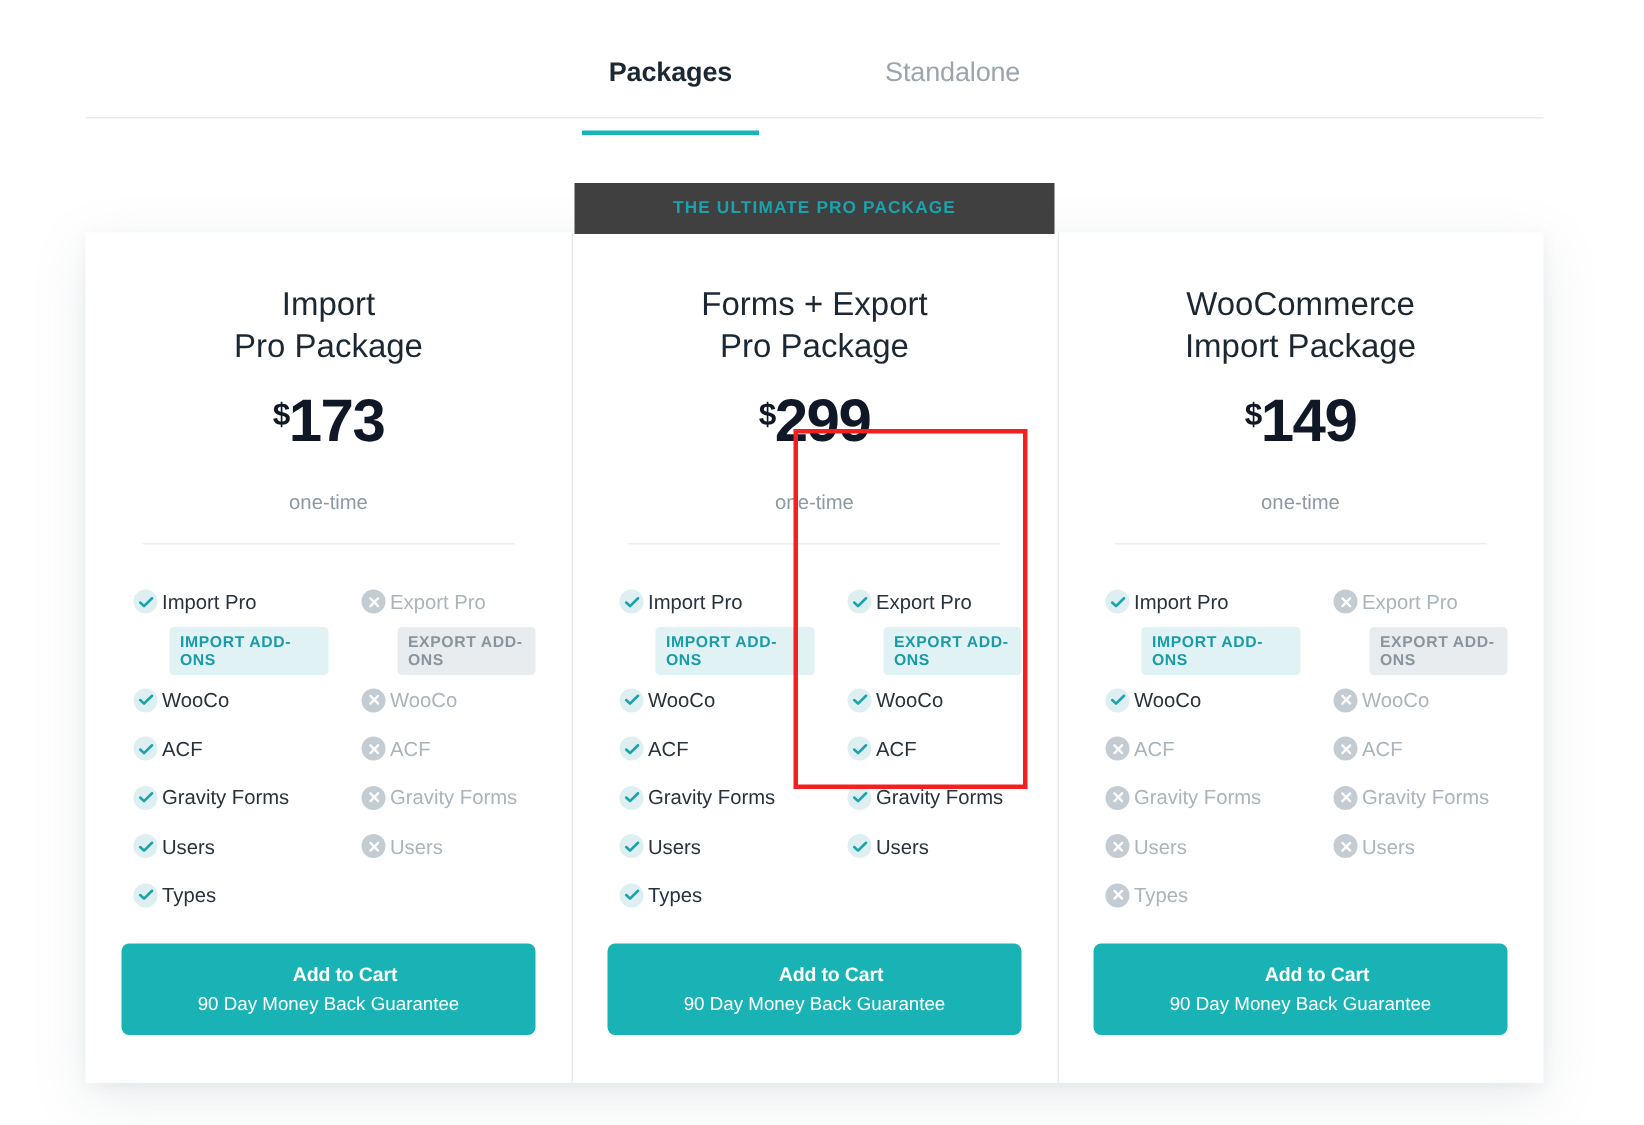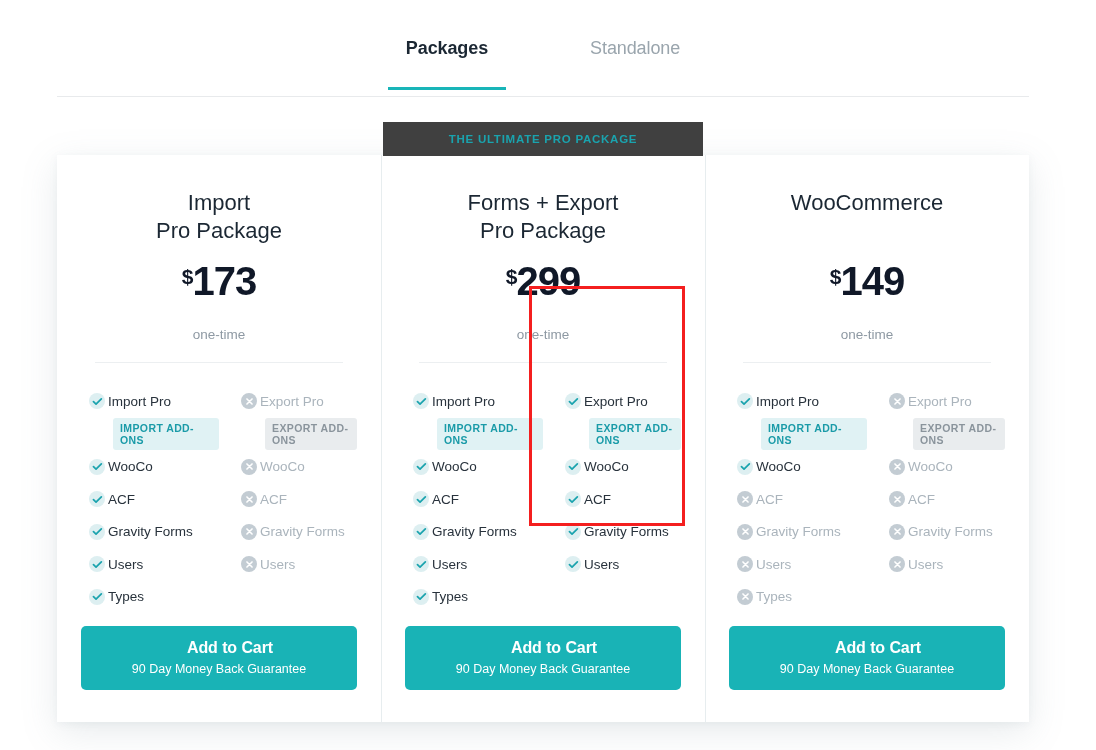--- a/index.html
+++ b/index.html
@@ -12,21 +12,21 @@
     overflow: hidden;
     position: relative;
   }
 
   
   .tabs-wrap {
     position: absolute;
     left: 57px;
     top: 0;
     width: 972px;
-    height: 97px;
+    height: 79px;
     border-bottom: 1px solid #e8eaec;
   }
   .tabs {
     display: flex;
     justify-content: center;
     align-items: flex-start;
     gap: 66px;
     padding-top: 38px;
     height: 100%;
   }
@@ -204,21 +204,21 @@
     border-radius: 5px;
     padding: 13px 0 14px 0;
     text-align: center;
     color: #ffffff;
     border: none;
     cursor: pointer;
     font-family: inherit;
   }
   .cta .main {
     display: block;
-    font-size: 16px;
+    font-size: 13px;
     font-weight: bold;
     letter-spacing: -0.1px;
     padding-left: 22px;
   }
   .cta .sub {
     display: block;
     font-size: 12.5px;
     margin-top: 5px;
   }
 </style>
@@ -463,20 +463,21 @@
           </div>
         </div>
         <button class="cta">
           <span class="main">Add to Cart</span>
           <span class="sub">90 Day Money Back Guarantee</span>
         </button>
       </div>
       <div class="col">
         <div class="plan-title">
           <div>WooCommerce</div>
+          <div>Import Package</div>
         </div>
         <div class="price"><span class="cur">$</span><span class="amt">149</span></div>
         <div class="period">one-time</div>
         <div class="rule"></div>
         <div class="features">
           <div class="fcol left">
             <div class="frow on">
               <span class="ico yes">
                 <svg width="11" height="11" viewBox="0 0 12 12">
                   <path d="M1.6 6.2 L4.4 8.8 L10.2 3.1" fill="none" stroke="#1aa3ae" stroke-width="1.9" stroke-linecap="round" stroke-linejoin="round"></path>

